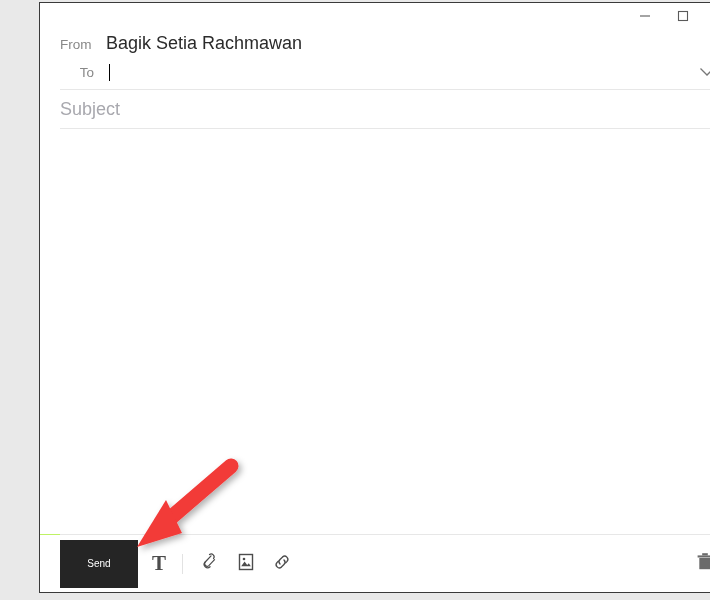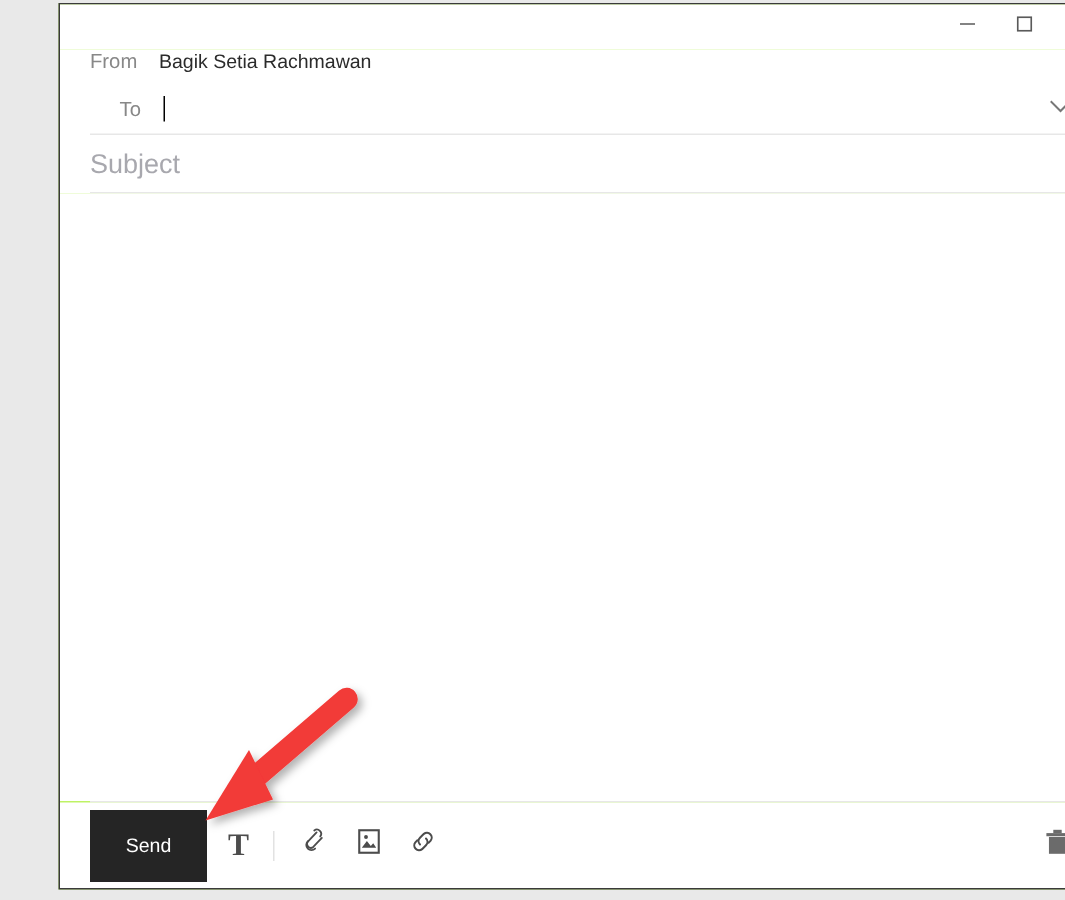--- a/index.html
+++ b/index.html
@@ -61,21 +61,21 @@
   }
   .lbl {
     color: #888888;
     font-size: 13.5px;
     width: 46px;
     flex: 0 0 46px;
   }
   .lbl.right { text-align: right; padding-right: 12px; width: 34px; flex: 0 0 34px;}
   .from-name {
     color: #2b2b2b;
-    font-size: 13px;
+    font-size: 18px;
   }
   .from-addr {
     color: #9a9aa5;
     font-size: 13px;
     margin-left: 5px;
   }
   .row-to {
     display: flex;
     align-items: center;
     padding: 0 20px 0 20px;
@@ -134,21 +134,21 @@
   .toolbar {
     flex: 0 0 57px;
     display: flex;
     align-items: center;
     padding: 0 20px;
     background: #ffffff;
   }
   .send-btn {
     background: #252525;
     color: #ffffff;
-    font-size: 13px;
+    font-size: 10px;
     width: 78px;
     height: 48px;
     border: none;
     cursor: default;
     font-family: "Liberation Sans", sans-serif;
     padding: 0;
   }
   .tool {
     width: 30px;
     height: 32px;

